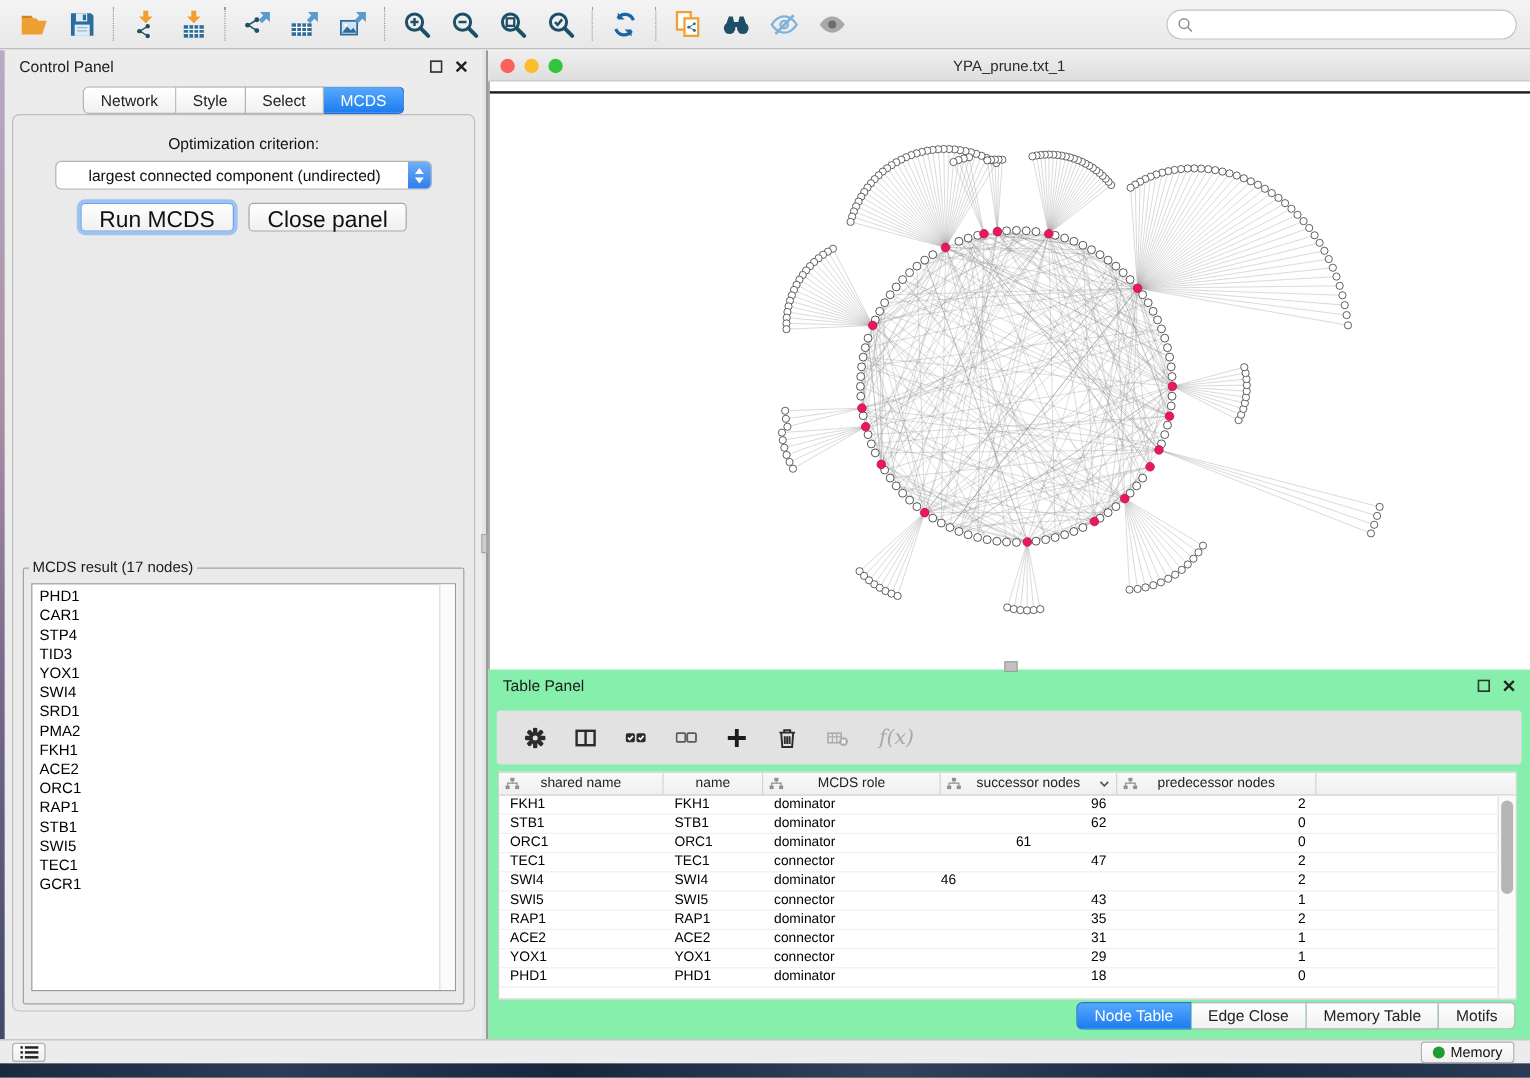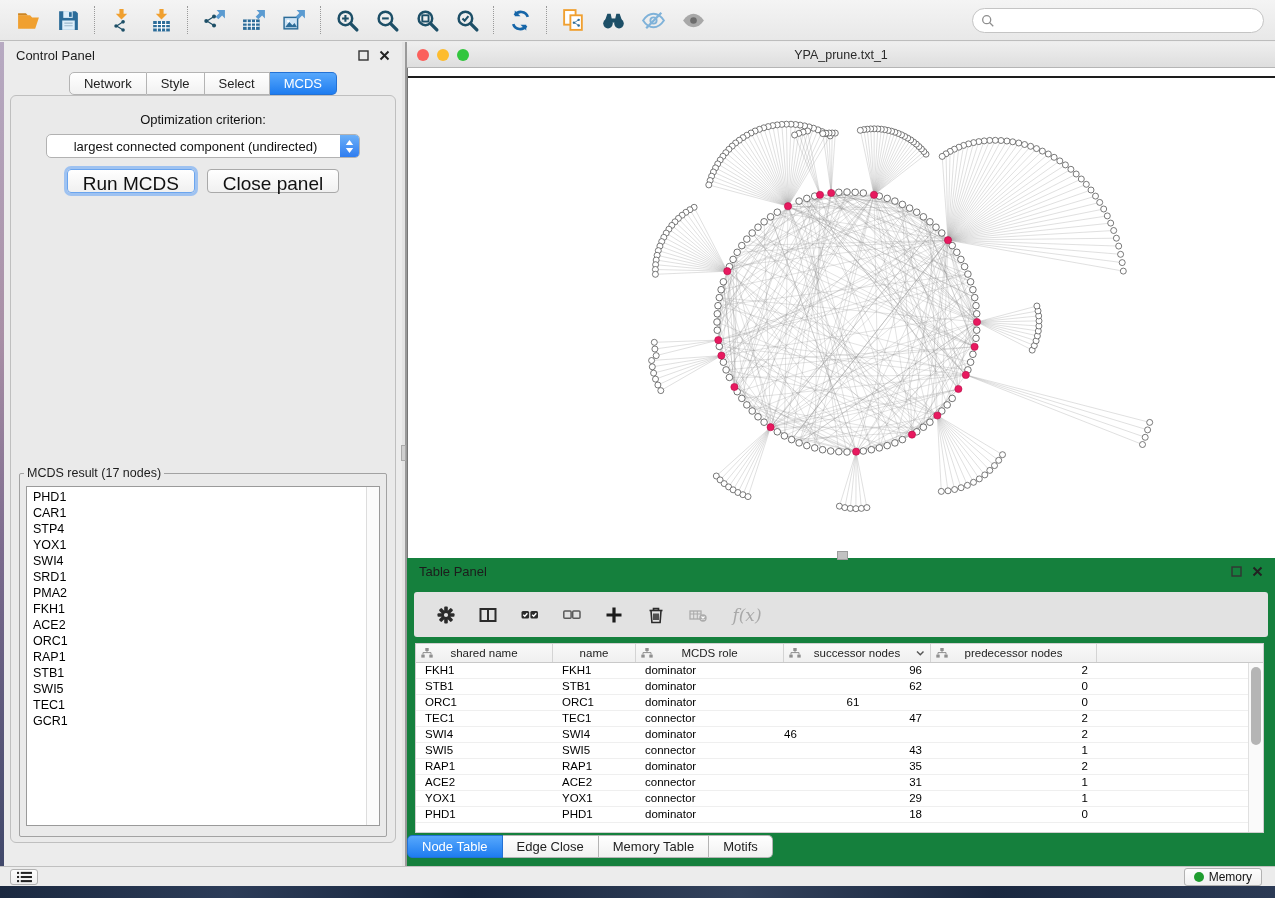--- a/index.html
+++ b/index.html
@@ -76,21 +76,21 @@
   .traffic{display:flex;gap:8px;margin-left:10px;}
   .tl{width:12px;height:12px;border-radius:50%;}
   .net-title{position:absolute;left:0;right:0;text-align:center;font-size:12.5px;color:#2b2b2b;}
   .net-canvas{position:absolute;left:0;top:26px;width:868px;height:490px;background:#fff;
     border-left:1px solid #777;overflow:hidden;}
   .net-canvas::before{content:"";position:absolute;left:0;right:0;top:8px;height:2px;background:#1d1d1d;}
   .h-splitter-handle{position:absolute;left:430px;bottom:-2px;width:11px;height:9px;background:#c2c2c2;
     border:1px solid #9d9d9d;z-index:3;}
 
   
-  .table-panel{position:absolute;left:407px;top:558px;width:868px;height:308px;background:#15803d;}
+  .table-panel{position:absolute;left:407px;top:558px;width:868px;height:308px;background:#86efac;}
   .tp-toolbar{position:absolute;left:7px;right:7px;top:34px;height:45px;background:#e2e2e2;
     border-radius:3px;display:flex;align-items:center;gap:22px;padding-left:22px;}
   .tp-tool{width:20px;height:20px;display:flex;align-items:center;justify-content:center;background:none;border:none;padding:0;}
   .tp-tool svg{width:18px;height:18px;}
   .fx-label{font-family:"DejaVu Serif",serif;font-style:italic;font-size:17px;color:#a8a8a8;}
   .tp-table{position:absolute;left:8px;top:85px;width:849px;height:190px;background:#fff;
     border:1px solid #cfcfcf;overflow:hidden;}
   .t-header{display:flex;height:19px;background:linear-gradient(#f9f9f9,#f0f0f0);
     border-bottom:1px solid #c9c9c9;}
   .t-hcell{display:flex;align-items:center;border-right:1px solid #d4d4d4;position:relative;
@@ -98,21 +98,21 @@
   .t-hcell .h-icon{position:absolute;left:5px;display:flex;}
   .t-hcell .h-label{flex:1;text-align:center;padding:0 14px;}
   .t-hcell .h-sort{position:absolute;right:5px;display:flex;}
   .t-hcell.filler{border-right:none;flex:1;}
   .t-row{display:flex;height:16px;border-bottom:1px solid #efefef;}
   .t-cell{flex:none;font-size:11.5px;color:#000;line-height:15px;white-space:nowrap;overflow:hidden;}
   .t-cell.al{padding-left:9px;text-align:left;}
   .t-cell.ar{padding-right:9px;text-align:right;}
   .t-scroll{position:absolute;right:0;top:19px;bottom:0;width:15px;background:#fafafa;border-left:1px solid #e0e0e0;}
   .t-thumb{position:absolute;left:2px;top:4px;width:10px;height:78px;border-radius:5px;background:#b5b5b5;}
-  .tp-tabs{position:absolute;left:0;right:12px;top:277px;display:flex;justify-content:flex-start;}
+  .tp-tabs{position:absolute;left:0;right:12px;top:277px;display:flex;justify-content:flex-end;}
 
   
   .status-bar{position:absolute;left:0;top:866px;width:1275px;height:20px;background:#ececec;
     border-top:1px solid #c0c0c0;}
   .sb-left-btn{position:absolute;left:10px;top:2px;width:28px;height:16px;border:1px solid #b2b2b2;
     border-radius:3px;background:linear-gradient(#fdfdfd,#eee);display:flex;align-items:center;justify-content:center;}
   .memory-btn{position:absolute;right:13px;top:1px;height:18px;border:1px solid #b2b2b2;border-radius:3px;
     background:linear-gradient(#fdfdfd,#f0f0f0);display:flex;align-items:center;gap:5px;padding:0 9px;font-size:12px;color:#111;}
   .mem-dot{width:10px;height:10px;border-radius:50%;}
 
@@ -326,20 +326,21 @@
         <button class="mac-btn focus">Run MCDS</button>
         <button class="mac-btn">Close panel</button>
       </div>
       <fieldset class="result-box">
         <legend>MCDS result (17 nodes)</legend>
         <div style="position:relative;height:calc(100% - 4px);">
           <div class="result-list" id="mcds-list">
               <div class="result-item">PHD1</div>
               <div class="result-item">CAR1</div>
               <div class="result-item">STP4</div>
+              <div class="result-item">TID3</div>
               <div class="result-item">YOX1</div>
               <div class="result-item">SWI4</div>
               <div class="result-item">SRD1</div>
               <div class="result-item">PMA2</div>
               <div class="result-item">FKH1</div>
               <div class="result-item">ACE2</div>
               <div class="result-item">ORC1</div>
               <div class="result-item">RAP1</div>
               <div class="result-item">STB1</div>
               <div class="result-item">SWI5</div>

